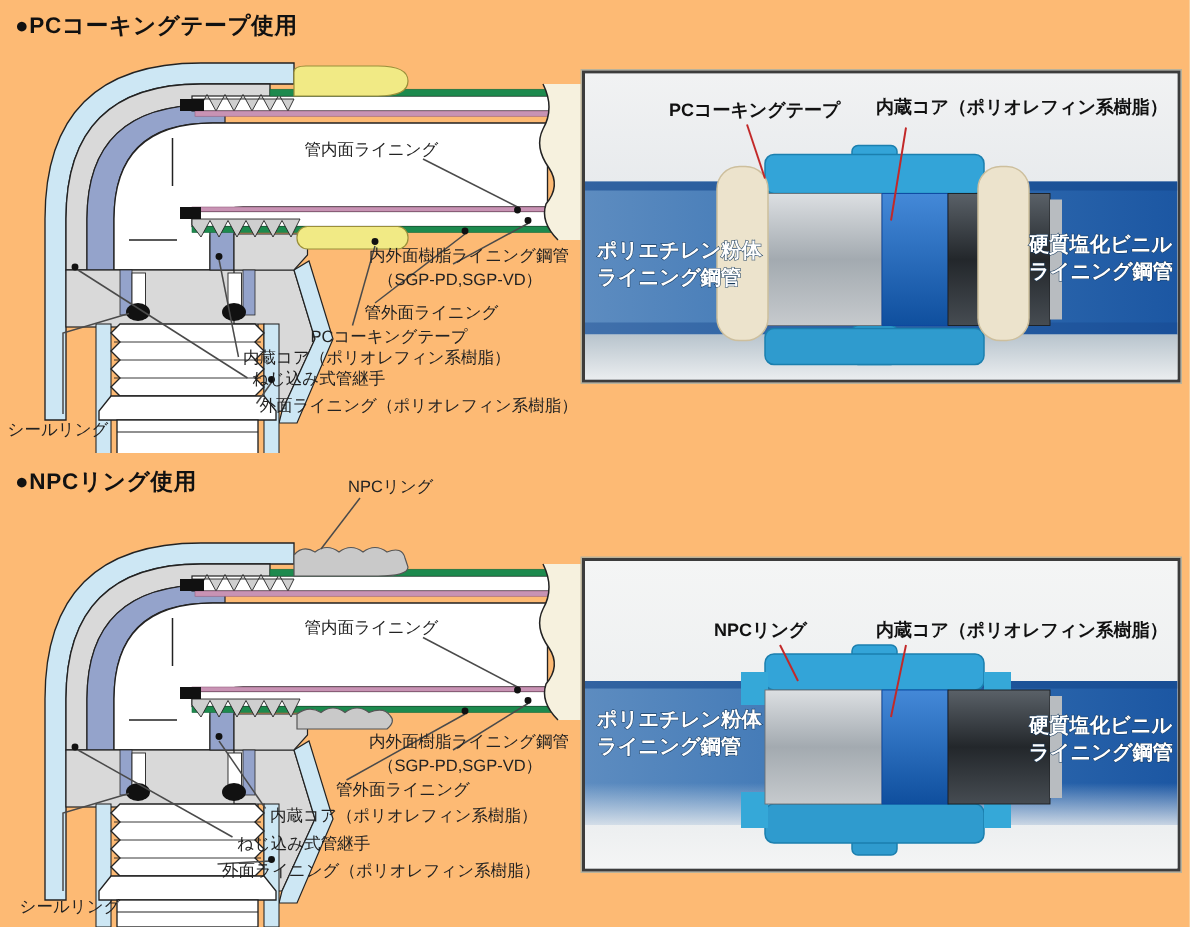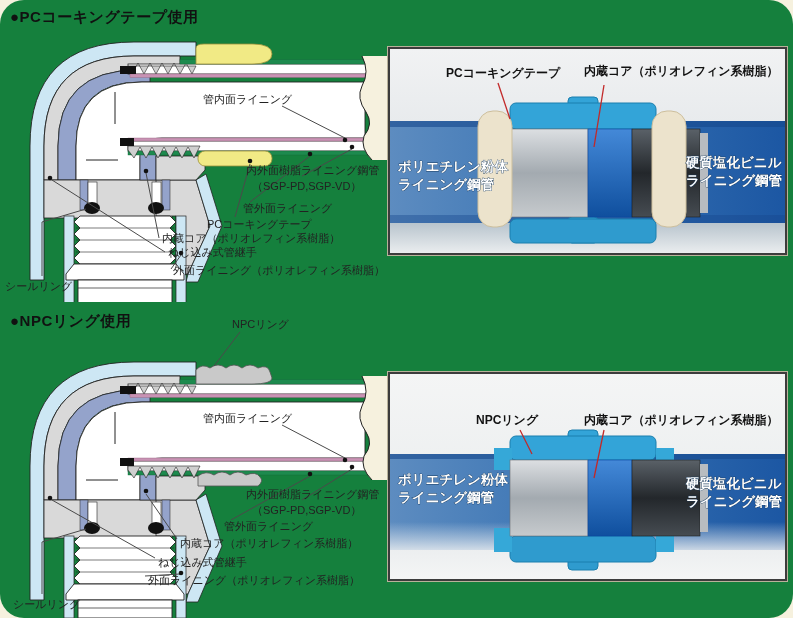--- a/index.html
+++ b/index.html
@@ -2,21 +2,21 @@
 <html><head>
 <meta charset="utf-8">
 <style>
   html,body{margin:0;padding:0;}
   body{
     font-family:"Liberation Sans","DejaVu Sans",sans-serif;
     background:#f6f1de;
   }
   .canvas{
     position:relative;width:793px;height:618px;
-    background:#15803d;overflow:hidden;border-radius:24px;
+    background:#fdba74;overflow:hidden;
   }
   .section-title{
     position:absolute;left:10px;
     font-size:15px;font-weight:bold;color:#111;
     letter-spacing:0.5px;white-space:nowrap;
   }
   .diagram-svg{position:absolute;left:0;}
   .photo-svg{
     position:absolute;left:388px;
     border:2px solid #3c3c3c;

